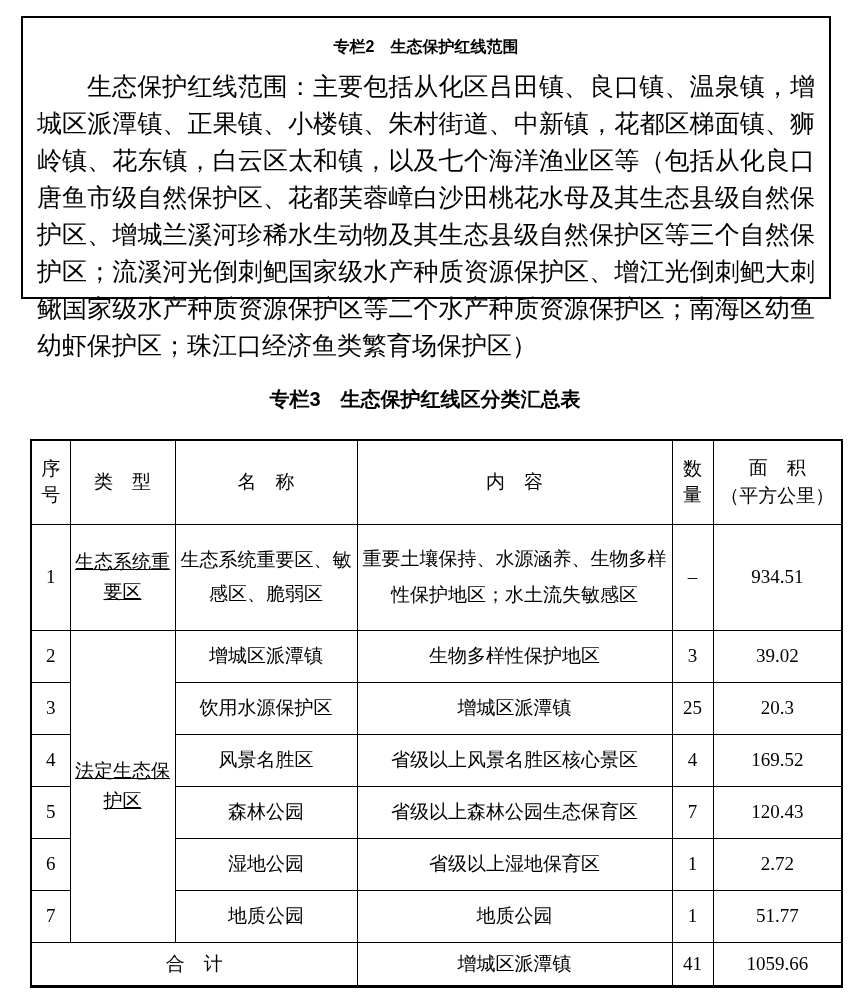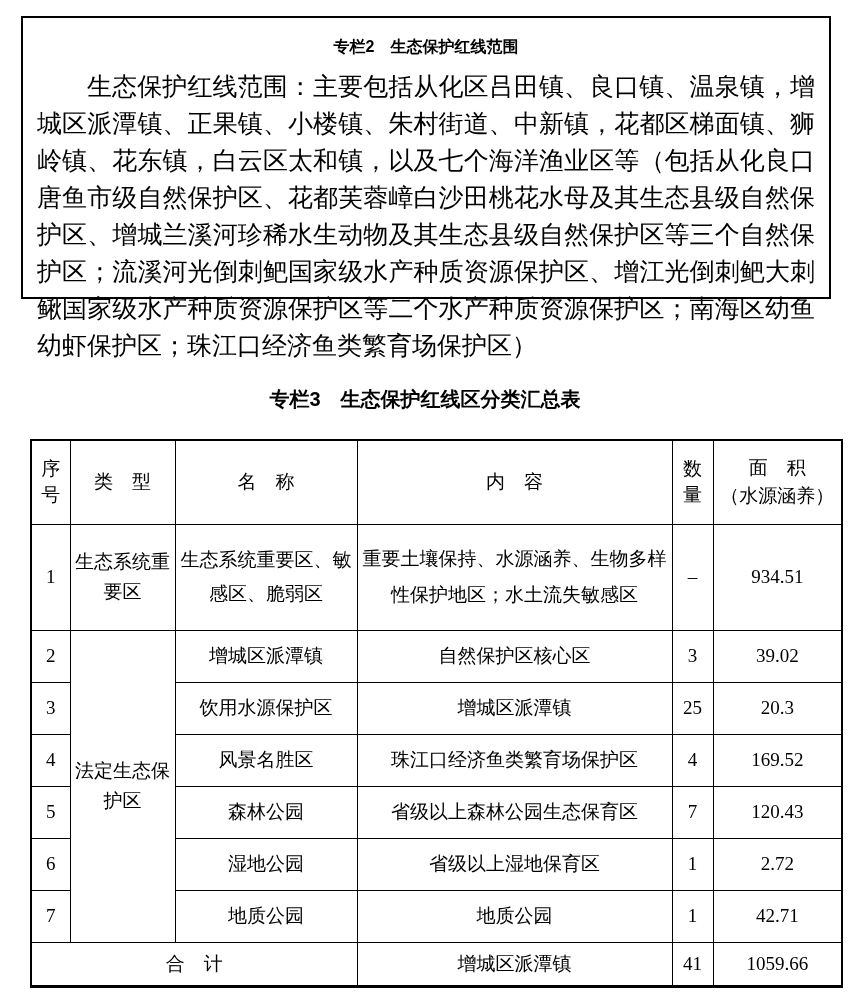--- a/index.html
+++ b/index.html
@@ -67,21 +67,21 @@
     text-align: center;
     vertical-align: middle;
     padding: 2px 4px;
     overflow: hidden;
   }
   table.t3 tr.hdr   { height: 84px; }
   table.t3 tr.r1    { height: 106px; }
   table.t3 tr.r     { height: 52px; }
   table.t3 tr.total { height: 44px; }
 
-  td.cell-type { padding: 0 12px; line-height: 30px; }
+  td.cell-type { padding: 0 12px; line-height: 30px; text-decoration: underline; }
   td.cell-name { padding: 0 10px; line-height: 34px; }
   td.cell-content { text-align: left; padding-left: 10px; padding-right: 6px; line-height: 36px; }
   td.cell-content-center { text-align: center; }
   .area-hdr-line { line-height: 28px; }
 </style>
 </head>
 <body>
 
 <div class="page">
 
@@ -103,54 +103,54 @@
     </colgroup>
     <tbody>
       <tr class="hdr">
         <th>序号</th>
         <th>类　型</th>
         <th>名　称</th>
         <th>内　容</th>
         <th>数量</th>
         <th>
           <div class="area-hdr-line">面　积</div>
-          <div class="area-hdr-line">（水源涵养）</div>
+          <div class="area-hdr-line">（平方公里）</div>
         </th>
       </tr>
 
       <tr class="r1">
         <td>1</td>
         <td class="cell-type">生态系统重要区</td>
         <td class="cell-name">生态系统重要区、敏感区、脆弱区</td>
         <td class="cell-content">重要土壤保持、水源涵养、生物多样性保护地区；水土流失敏感区</td>
         <td>–</td>
         <td>934.51</td>
       </tr>
 
       <tr class="r">
         <td>2</td>
         <td class="cell-type" rowspan="6">法定生态保护区</td>
         <td class="cell-name">增城区派潭镇</td>
-        <td class="cell-content">自然保护区核心区</td>
+        <td class="cell-content">生物多样性保护地区</td>
         <td>3</td>
         <td>39.02</td>
       </tr>
 
       <tr class="r">
         <td>3</td>
         <td class="cell-name">饮用水源保护区</td>
         <td class="cell-content">增城区派潭镇</td>
         <td>25</td>
         <td>20.3</td>
       </tr>
 
       <tr class="r">
         <td>4</td>
         <td class="cell-name">风景名胜区</td>
-        <td class="cell-content">珠江口经济鱼类繁育场保护区</td>
+        <td class="cell-content">省级以上风景名胜区核心景区</td>
         <td>4</td>
         <td>169.52</td>
       </tr>
 
       <tr class="r">
         <td>5</td>
         <td class="cell-name">森林公园</td>
         <td class="cell-content">省级以上森林公园生态保育区</td>
         <td>7</td>
         <td>120.43</td>
@@ -162,21 +162,21 @@
         <td class="cell-content">省级以上湿地保育区</td>
         <td>1</td>
         <td>2.72</td>
       </tr>
 
       <tr class="r">
         <td>7</td>
         <td class="cell-name">地质公园</td>
         <td class="cell-content">地质公园</td>
         <td>1</td>
-        <td>42.71</td>
+        <td>51.77</td>
       </tr>
 
       <tr class="total">
         <td colspan="3">合　计</td>
         <td class="cell-content cell-content-center">增城区派潭镇</td>
         <td>41</td>
         <td>1059.66</td>
       </tr>
     </tbody>
   </table>

